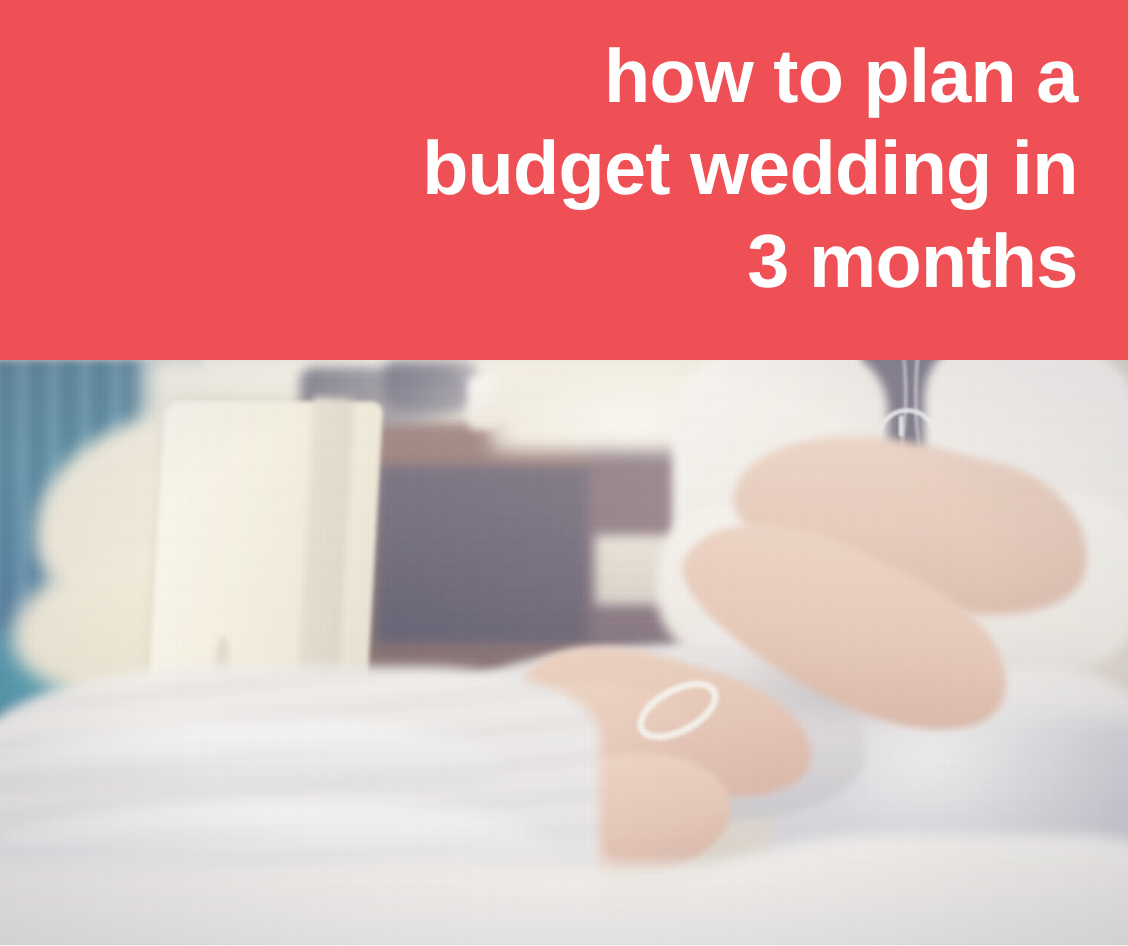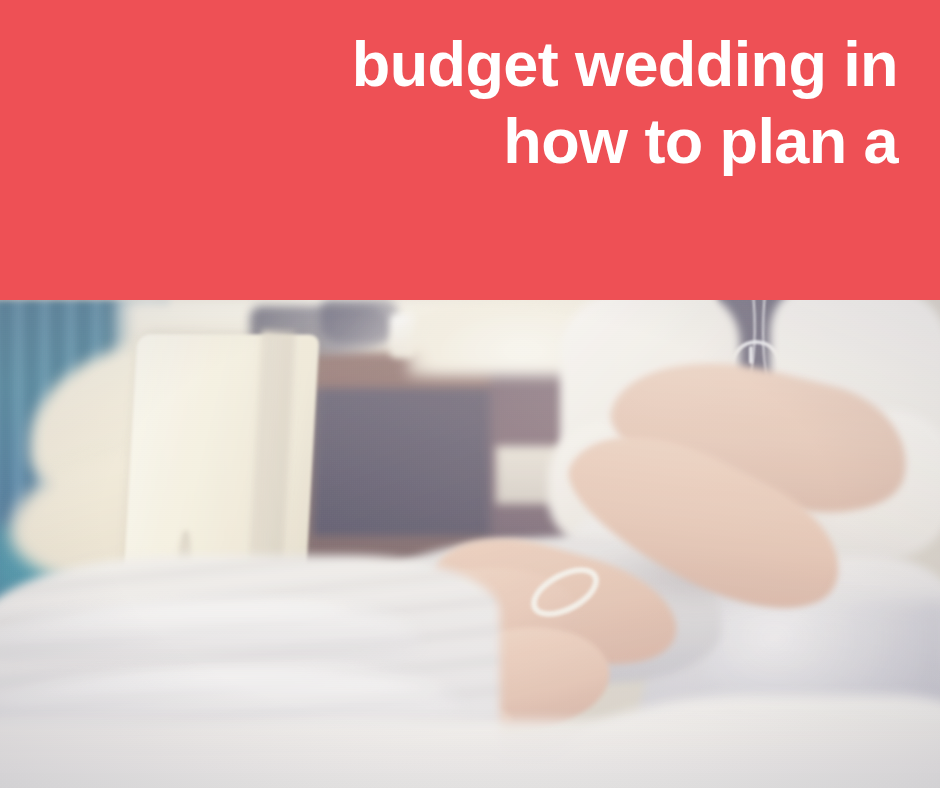--- a/index.html
+++ b/index.html
@@ -583,18 +583,19 @@
     <div class="layer sheet-bottom"></div>
 
     <div class="layer tone-warm"></div>
     <div class="layer tone-fade"></div>
     <div class="layer tone-vignette"></div>
     <div class="layer grain"></div>
   </div>
 
   <div class="banner">
     <div class="headline">
+      <span class="line">how to plan a</span>
       <span class="line">budget wedding in</span>
-      <span class="line">how to plan a</span>
+      <span class="line">3 months</span>
     </div>
   </div>
 
 </div>
 
 </body></html>

